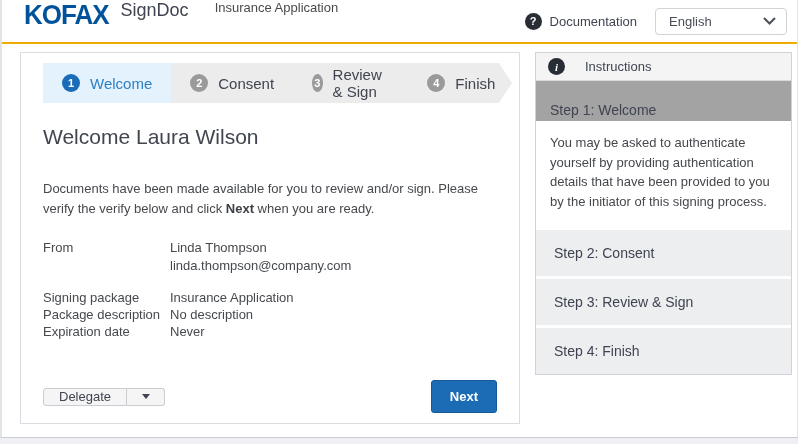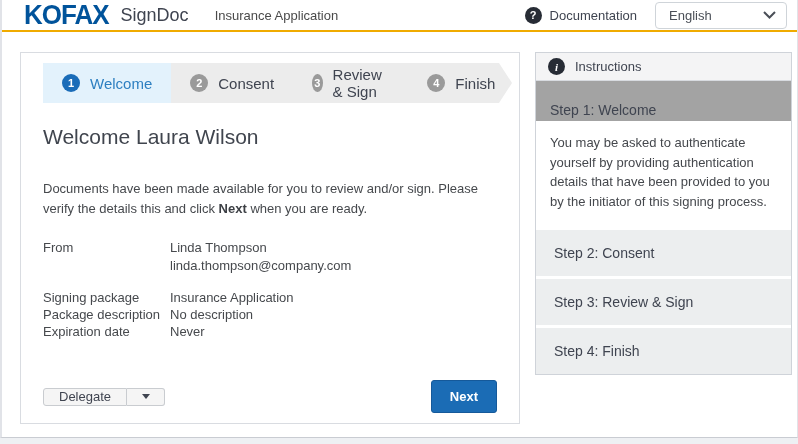--- a/index.html
+++ b/index.html
@@ -3,21 +3,21 @@
 <meta charset="utf-8">
 <style>
   * { margin:0; padding:0; box-sizing:border-box; }
   html,body { width:798px; height:444px; overflow:hidden; background:#eef0f3;
               font-family:"Liberation Sans", sans-serif; }
   .window { width:798px; height:438px; background:#fff;
             border-left:2px solid #e1e3e8; border-right:1px solid #e1e3e8;
             border-bottom:1px solid #c9ccd2; position:relative; }
 
   
-  .header { height:32px; display:flex; align-items:center; padding:0 10px 0 22px;
+  .header { height:44px; display:flex; padding:0 10px 0 22px;
             border-bottom:2px solid #f0ab00; background:#fff; }
   .logo { font-size:26px; font-weight:800; letter-spacing:-1px; color:#00539b;
           transform:scaleY(1.04); }
   .product { font-size:18px; color:#3f4450; margin-left:12px; }
   .doc-title { font-size:13px; color:#4a4a4a; margin-left:26px; }
   .header-right { margin-left:auto; display:flex; align-items:center; }
   .circle-icon { width:17px; height:17px; border-radius:50%; background:#272c35;
                  color:#fff; font-size:11px; font-weight:bold; display:inline-flex;
                  align-items:center; justify-content:center; flex:0 0 auto; }
   .help-label { font-size:13px; color:#3f4450; margin-left:8px; }
@@ -65,21 +65,21 @@
                 border-right:4px solid transparent; border-top:5px solid #3f4450; }
   .btn-primary { background:#1b6cb5; border:1px solid #15599a; color:#fff; font-weight:bold;
                  font-size:13px; font-family:inherit; padding:0 18px; height:33px;
                  border-radius:3px; cursor:pointer; }
 
   
   .sidebar { position:absolute; left:533px; top:52px; width:257px;
              border:1px solid #cfd3d9; background:#fff; }
   .sidebar-header { background:#f4f4f5; border-bottom:1px solid #d8dbe0;
                     display:flex; align-items:center; padding:5px 12px; height:28px; }
-  .sidebar-header .title { font-size:13px; color:#3f4450; margin-left:10px; }
+  .sidebar-header .title { font-size:13px; color:#3f4450; margin-left:20px; }
   .info-i { font-family:"Liberation Serif", serif; font-style:italic; }
   .acc-title { font-size:14px; color:#3f4450; }
   .acc-item-open { background:#a3a3a3; padding:20px 14px 2px; cursor:pointer; }
   .acc-body { background:#fff; padding:12px 14px 16px; font-size:13px; color:#45484d;
               line-height:1.5; }
   .acc-item { background:#eceeef; padding:14px 18px; margin-top:3px; cursor:pointer; }
 </style>
 </head>
 <body>
 
@@ -117,21 +117,21 @@
         <span class="step-label">Review &amp; Sign</span>
       </div>
       <div class="step">
         <span class="step-num">4</span>
         <span class="step-label">Finish</span>
       </div>
     </div>
 
     <h1 class="page-title">Welcome Laura Wilson</h1>
 
-    <p class="intro"><span>Documents have been made available for you to review and/or sign. Please verify the details this and click </span><b>Next</b><span> when you are ready.</span></p>
+    <p class="intro"><span>Documents have been made available for you to review and/or sign. Please verify the verify below and click </span><b>Next</b><span> when you are ready.</span></p>
 
     <div class="details">
       <div class="detail-row">
         <span class="detail-label">From</span>
         <span class="detail-value">
           <span>Linda Thompson</span><br>
           <span>linda.thompson@company.com</span>
         </span>
       </div>
       <div class="detail-gap"></div>

